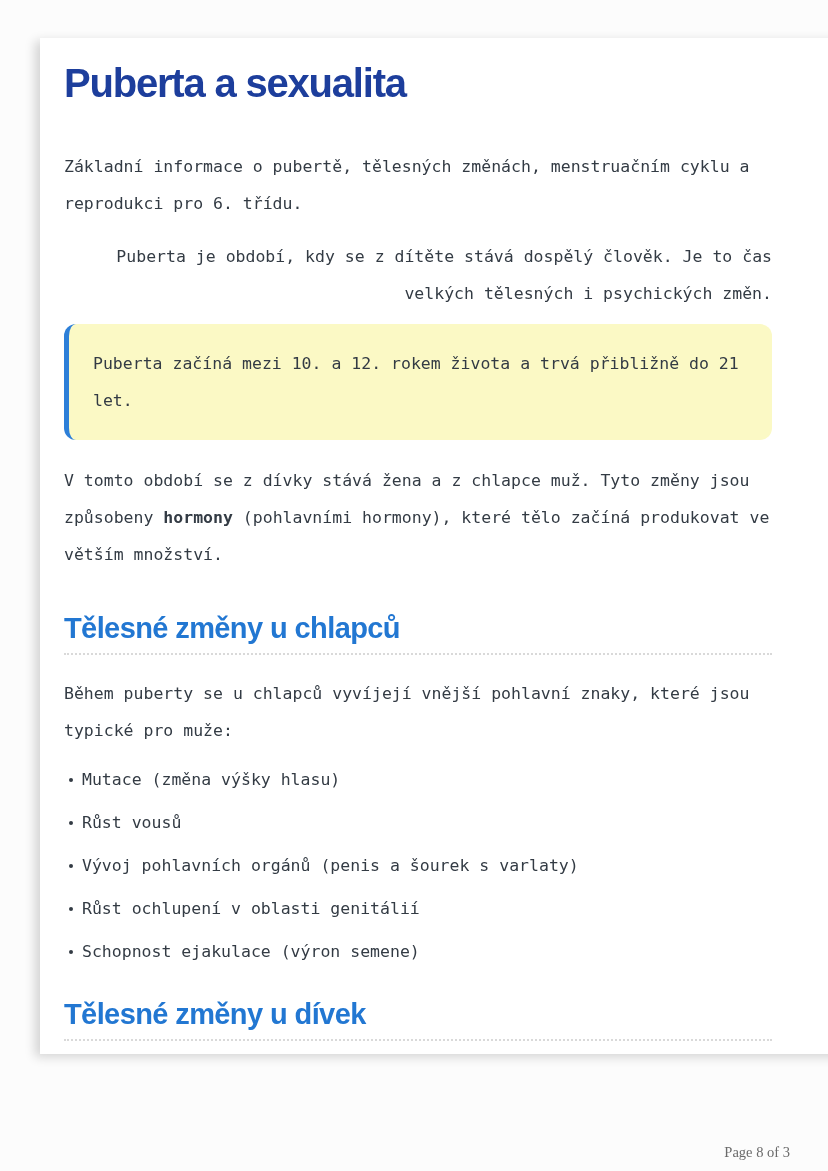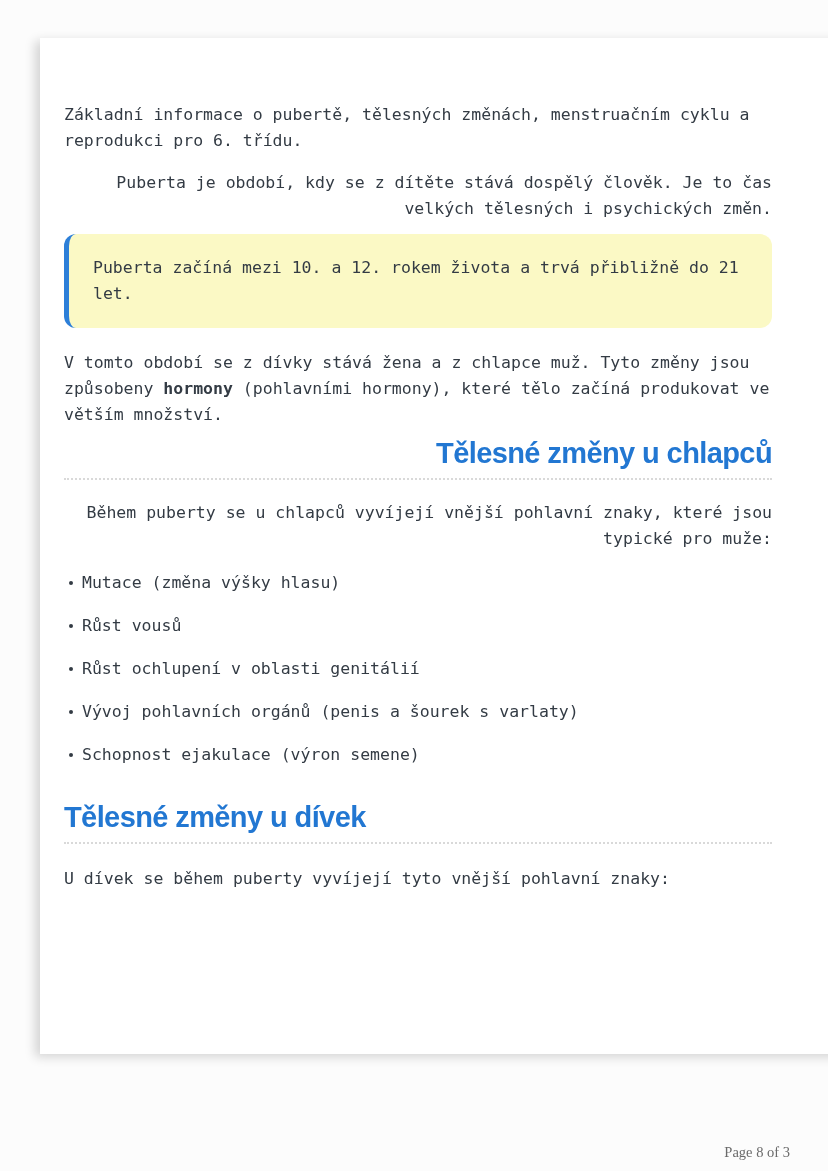--- a/index.html
+++ b/index.html
@@ -42,38 +42,38 @@
     font-size: 29px;
     line-height: 34px;
     letter-spacing: -0.6px;
     color: #2277d2;
     padding-bottom: 8px;
     border-bottom: 2px dotted #d9d9d9;
   }
   p {
     margin: 0;
     font-size: 16.5px;
-    line-height: 26px;
+    line-height: 37px;
     color: #333b44;
   }
   .intro        { margin-top: 42px; }
   .h2-first     { margin-top: 48px; }
   .para-1       { margin-top: 16px; text-align: right; }
   .callout {
     margin-top: 12px;
     background: #fbf9c5;
     border-left: 5px solid #2d7fd8;
     border-radius: 12px;
     padding: 21px 20px 21px 24px;
     width: 659px;
   }
   .callout p    { color: #333b44; }
   .para-2       { margin-top: 22px; }
-  .h2-boys      { margin-top: 8px; text-align: right; }
-  .para-boys    { margin-top: 20px; text-align: right; }
+  .h2-boys      { margin-top: 38px; }
+  .para-boys    { margin-top: 20px; }
   ul.feature-list {
     margin: 17px 0 0 0;
     padding: 0;
     list-style: none;
   }
   ul.feature-list li {
     position: relative;
     padding-left: 18px;
     margin-bottom: 15.5px;
     font-size: 16.5px;
@@ -110,41 +110,42 @@
     color: #6a6a6a;
   }
   b { font-weight: bold; }
 </style>
 </head>
 <body>
 
 <div class="card">
   <div class="content">
 
+    <h1>Puberta a sexualita</h1>
 
     <p class="intro">Základní informace o pubertě, tělesných změnách, menstruačním cyklu a reprodukci pro 6. třídu.</p>
 
 
     <p class="para-1">Puberta je období, kdy se z dítěte stává dospělý člověk. Je to čas velkých tělesných i psychických změn.</p>
 
     <div class="callout">
       <p>Puberta začíná mezi 10. a 12. rokem života a trvá přibližně do 21 let.</p>
     </div>
 
     <p class="para-2"><span>V tomto období se z dívky stává žena a z chlapce muž. Tyto změny jsou způsobeny </span><b>hormony</b><span> (pohlavními hormony), které tělo začíná produkovat ve větším množství.</span></p>
 
     <h2 class="h2-boys">Tělesné změny u chlapců</h2>
 
     <p class="para-boys">Během puberty se u chlapců vyvíjejí vnější pohlavní znaky, které jsou typické pro muže:</p>
 
     <ul class="feature-list">
       <li><span class="bullet-dot"></span><span>Mutace (změna výšky hlasu)</span></li>
       <li><span class="bullet-dot"></span><span>Růst vousů</span></li>
+      <li><span class="bullet-dot"></span><span>Vývoj pohlavních orgánů (penis a šourek s varlaty)</span></li>
       <li><span class="bullet-dot"></span><span>Růst ochlupení v oblasti genitálií</span></li>
-      <li><span class="bullet-dot"></span><span>Vývoj pohlavních orgánů (penis a šourek s varlaty)</span></li>
       <li><span class="bullet-dot"></span><span>Schopnost ejakulace (výron semene)</span></li>
     </ul>
 
     <h2 class="h2-girls">Tělesné změny u dívek</h2>
 
     <p class="para-girls">U dívek se během puberty vyvíjejí tyto vnější pohlavní znaky:</p>
 
   </div>
 </div>
 

